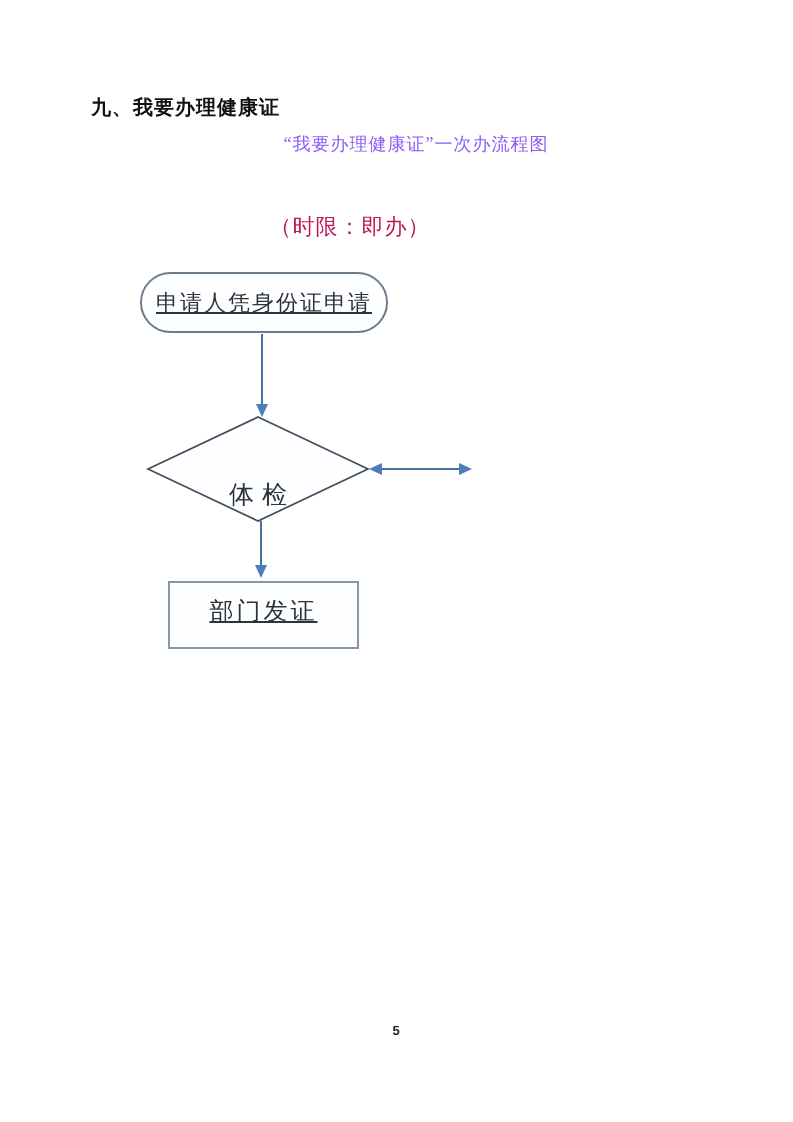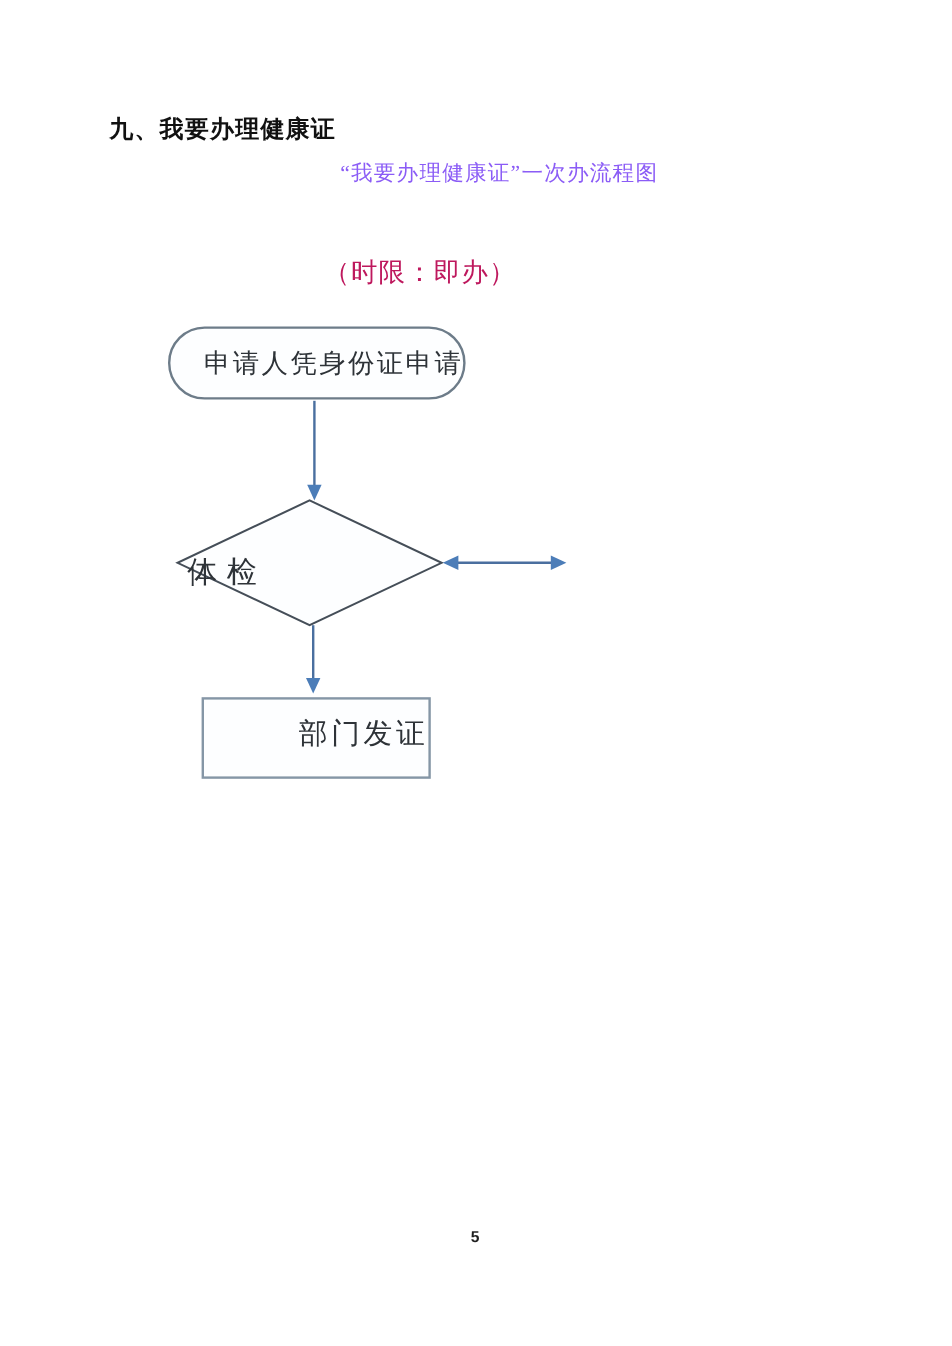--- a/index.html
+++ b/index.html
@@ -59,26 +59,27 @@
   }
   .connectors .diamond {
     fill: var(--node-fill, #fdfeff);
     stroke: var(--decision-border, #454e58);
     stroke-width: 1.7;
   }
   .node {
     position: absolute;
     display: flex;
     align-items: center;
-    justify-content: flex-end;
+    justify-content: center;
     box-sizing: border-box;
     background: var(--node-fill, #fdfeff);
     color: var(--text, #2e3338);
     text-align: center;
     white-space: nowrap;
+    text-decoration: underline;
   }
   .stadium {
     left: 140px; top: 272px;
     width: 248px; height: 61px;
     border: 2px solid var(--terminator-border, #6d7c89);
     border-radius: 31px;
     font-size: 22px;
     letter-spacing: 2px;
   }
   .rect {
@@ -91,23 +92,23 @@
     letter-spacing: 2px;
   }
   .rect-issue {
     left: 168px; top: 581px;
     width: 191px; height: 68px;
     letter-spacing: 3px;
     padding-bottom: 8px;
   }
   .diamond-label {
     position: absolute;
-    left: 148px; top: 460px;
+    left: 148px; top: 478px;
     width: 220px;
-    text-align: left;
+    text-align: center;
     font-size: 25px;
     letter-spacing: 8px;
     text-indent: 8px;
     color: var(--text, #2e3338);
     white-space: nowrap;
   }
   .page-number {
     position: absolute;
     left: 396px; top: 1023px;
     transform: translateX(-50%);

